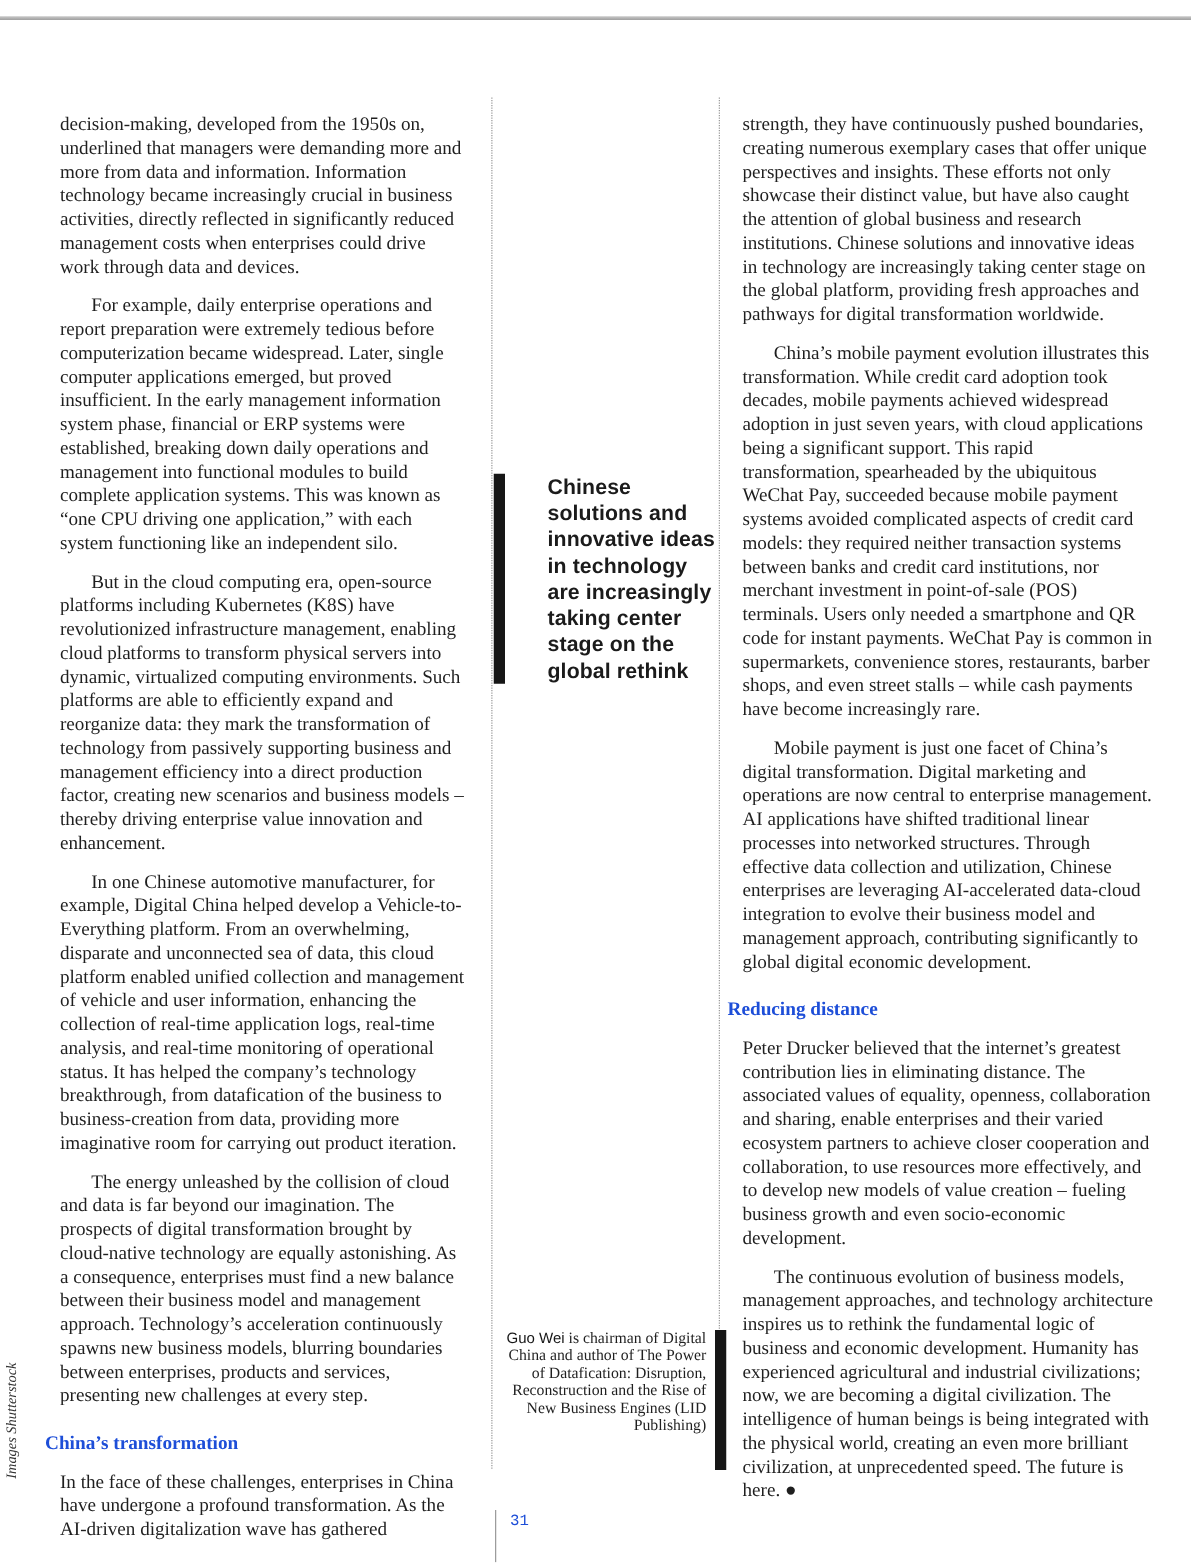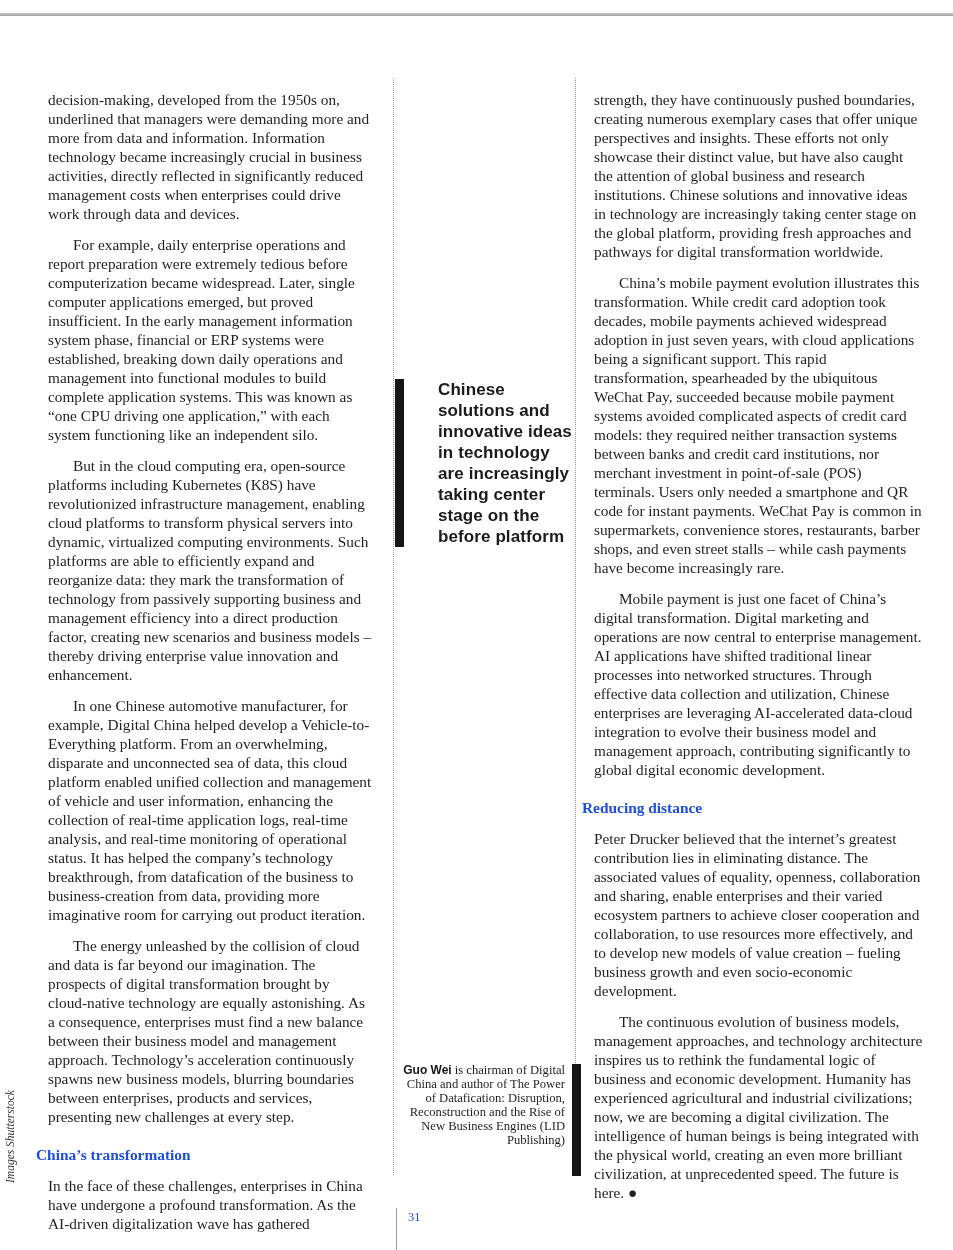--- a/index.html
+++ b/index.html
@@ -38,42 +38,42 @@
     font-family:"Liberation Sans", sans-serif; font-weight:bold;
     font-size:17px; line-height:21px; color:#1b1b1b; letter-spacing:0.1px;
   }
   .pullquote .pq-line { white-space:nowrap;margin-left:24px; }
 
   .bio {
     position:absolute; left:396px; top:1063px; width:169px;
     text-align:right; font-size:12.6px; line-height:14px; color:#1f1f1f;
   }
   .bio .bio-name {
-    font-family:"Liberation Sans", sans-serif; font-weight:bold;
+    font-family:"Liberation Sans", sans-serif; font-weight:normal;
     font-size:12px; color:#161616;
   }
   .bio .bio-book { }
   .bio-bar {
     position:absolute; left:572px; top:1064px; width:9px; height:112px;
     background:#161616;
   }
 
   .credit {
     position:absolute; left:4px; top:1183px;
     transform:rotate(-90deg); transform-origin:0 0;
     font-style:italic; font-size:11.5px; color:#333;
     white-space:nowrap;
   }
   .folio-rule {
     position:absolute; left:396px; top:1208px; width:1px; height:42px;
     background:#9c9c9c;
   }
   .folio-num {
     position:absolute; left:408px; top:1210px;
-    font-family:Liberation Serif, serif; font-size:12.5px; color:#1d4ed8;
+    font-family:Liberation Mono, monospace; font-size:12.5px; color:#1d4ed8;
   }
 </style>
 </head>
 <body>
 
 <div class="page">
 
   <div class="edge-line"></div>
 
   <div class="vsep vsep1"></div>
@@ -99,21 +99,21 @@
   </div>
 
   <div class="pullquote">
     <div class="pq-line">Chinese</div>
     <div class="pq-line">solutions and</div>
     <div class="pq-line">innovative ideas</div>
     <div class="pq-line">in technology</div>
     <div class="pq-line">are increasingly</div>
     <div class="pq-line">taking center</div>
     <div class="pq-line">stage on the</div>
-    <div class="pq-line">before platform</div>
+    <div class="pq-line">global rethink</div>
   </div>
 
   <div class="bio"><span class="bio-name">Guo Wei</span><span> is chairman of Digital China and author of </span><span class="bio-book">The Power of Datafication: Disruption, Reconstruction and the Rise of New Business Engines</span><span> (LID Publishing)</span></div>
   <div class="bio-bar"></div>
 
   <div class="credit">Images Shutterstock</div>
 
   <div class="folio-rule"></div>
   <div class="folio-num">31</div>
 

